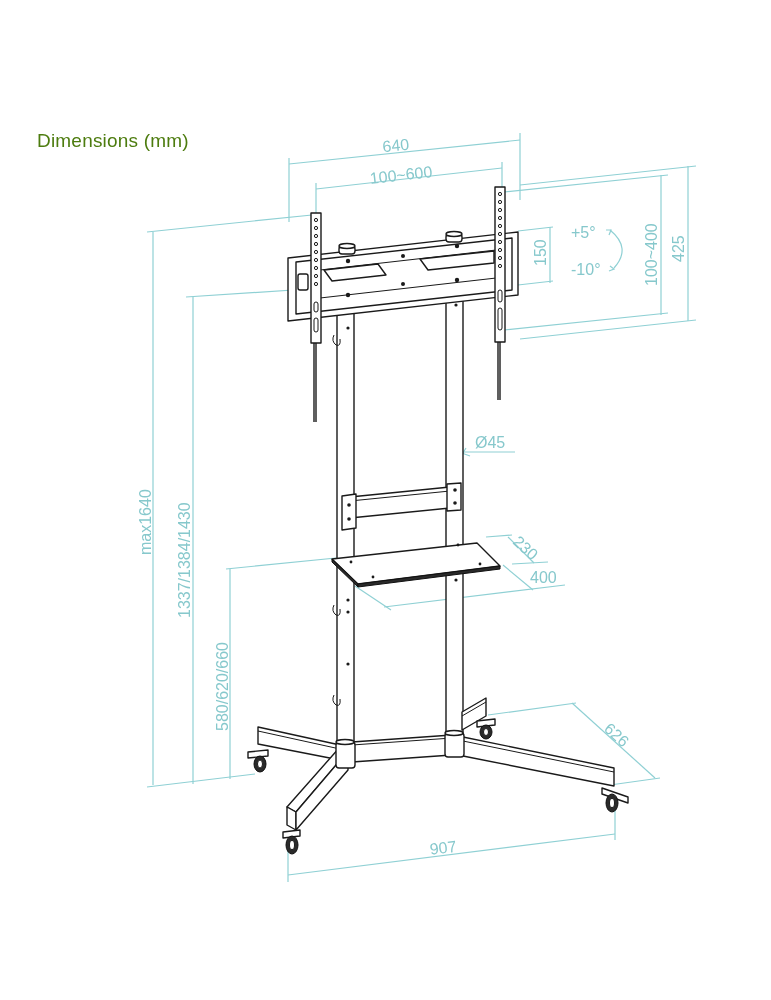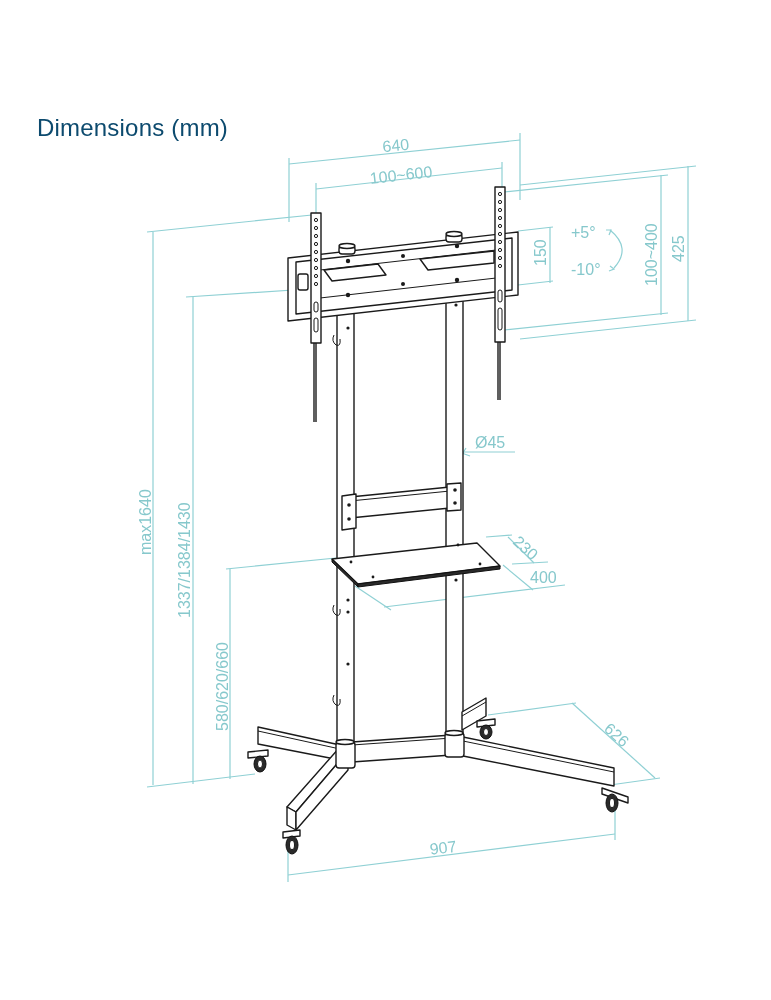--- a/index.html
+++ b/index.html
@@ -1,18 +1,18 @@
 <!DOCTYPE html>
 <html><head>
 <meta charset="utf-8">
 <style>
   html, body { margin: 0; padding: 0; background: #ffffff; }
   body { width: 771px; height: 1000px; position: relative; overflow: hidden; font-family: "Liberation Sans", sans-serif; }
   #diagram { position: absolute; left: 0; top: 0; width: 771px; height: 1000px; }
-  .title { position: absolute; left: 37px; top: 114px; font-size: 24px; color: #0c4a6e; font-weight: 300; letter-spacing: 0.2px; }
+  .title { position: absolute; left: 37px; top: 130px; font-size: 19px; color: #4d7c0f; font-weight: 300; letter-spacing: 0.2px; }
   .dim { fill: none; stroke: #8fd0d4; stroke-width: 1.2; }
   .dimtxt { fill: #86c8cc; font-family: "Liberation Sans", sans-serif; font-size: 16px; }
   .ln { fill: #ffffff; stroke: #1a1a1a; stroke-width: 1.4; stroke-linejoin: round; }
   .ln2 { fill: none; stroke: #1a1a1a; stroke-width: 1.4; }
   .thin { fill: none; stroke: #1a1a1a; stroke-width: 1; }
   .hole { fill: #ffffff; stroke: #1a1a1a; stroke-width: 1; }
   .dot { fill: #1a1a1a; }
   .dark { fill: #2a2a2a; stroke: #111; stroke-width: 1; }
 </style>
 </head>

